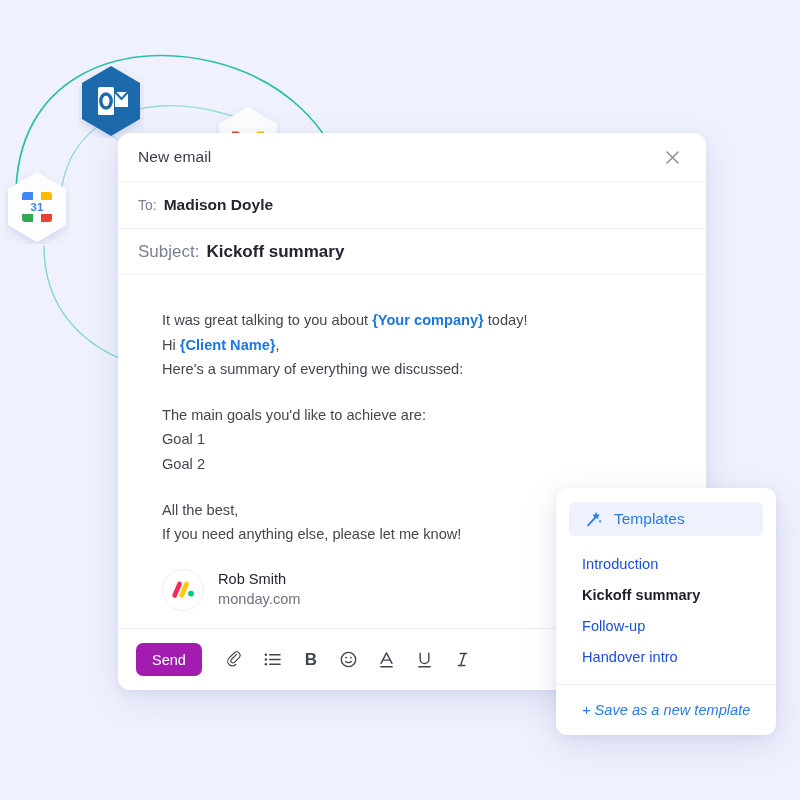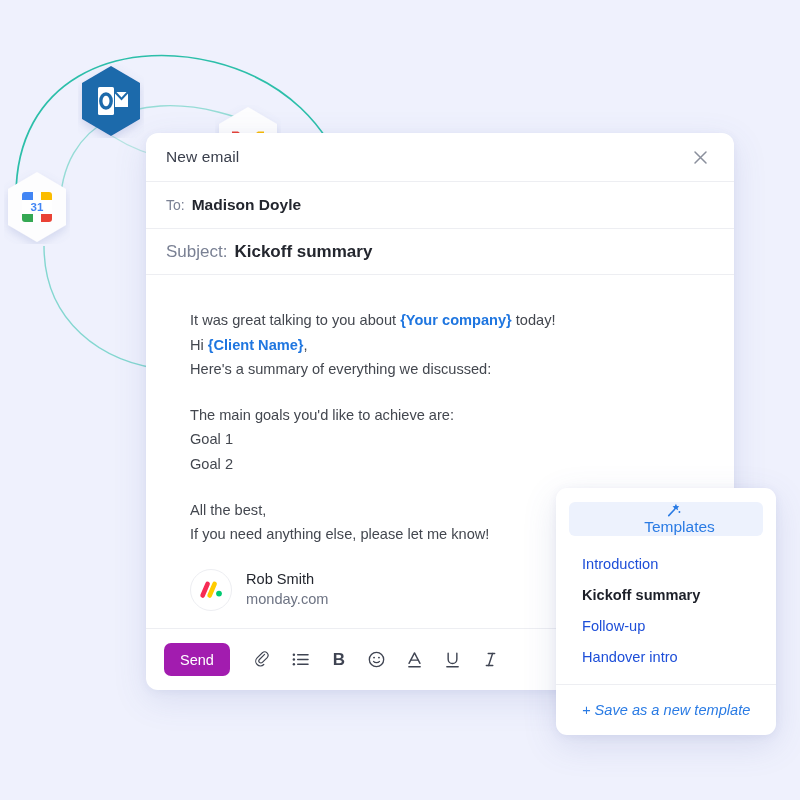--- a/index.html
+++ b/index.html
@@ -49,21 +49,20 @@
     position: absolute;
     left: 118px;
     top: 133px;
     width: 588px;
     height: 557px;
     background: #ffffff;
     border-radius: 12px;
     box-shadow: 0 10px 34px rgba(80, 95, 160, 0.13),
                 0 2px 8px rgba(80, 95, 160, 0.07);
     overflow: hidden;
-    margin-left: 28px;
   }
 
   .card-header {
     height: 48px;
     display: flex;
     align-items: center;
     justify-content: space-between;
     padding: 0 22px 0 20px;
     border-bottom: 1px solid #EDEEF2;
   }
@@ -204,21 +203,20 @@
   }
   .tpl-head {
     margin: 14px 13px 4px 13px;
     height: 34px;
     background: #EDF2FD;
     border-radius: 6px;
     display: flex;
     align-items: center;
     padding-left: 16px;
     cursor: pointer;
-    flex-direction: column;
   }
   .tpl-head-label {
     color: #2A7BE4;
     font-size: 15.5px;
     margin-left: 11px;
   }
   .tpl-list { padding: 8px 0 12px 0; }
   .tpl-item {
     height: 31px;
     display: flex;

